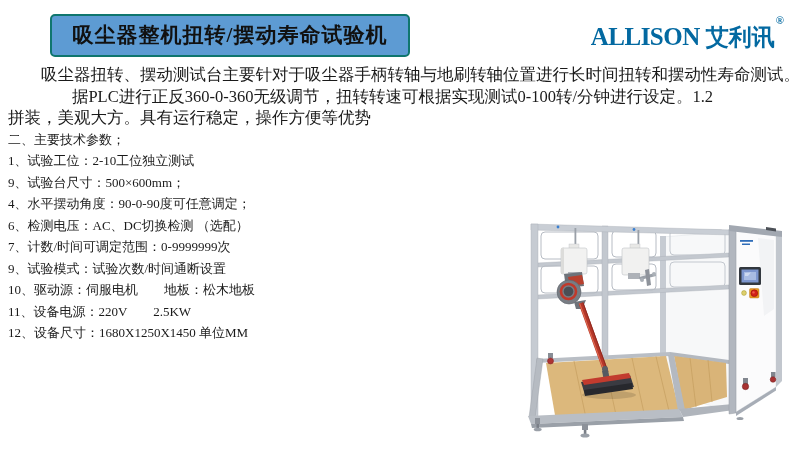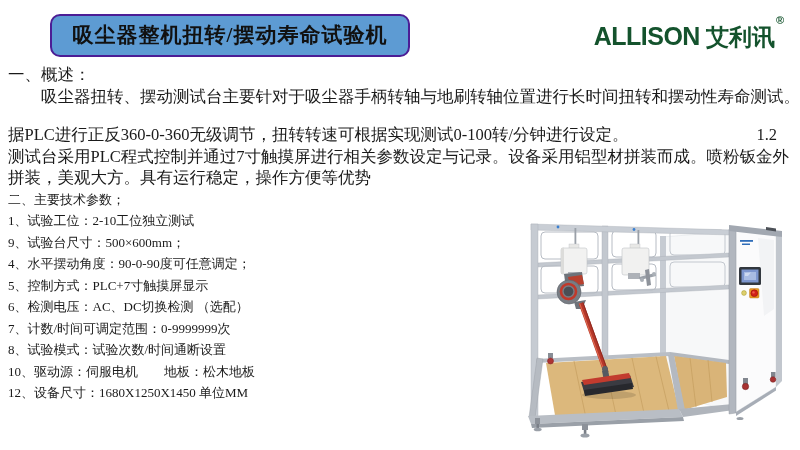--- a/index.html
+++ b/index.html
@@ -1,68 +1,66 @@
 <!DOCTYPE html>
 <html><head>
 <meta charset="utf-8">
 <style>
   html,body{margin:0;padding:0;background:#fff;}
   .page{position:relative;width:800px;height:450px;background:#fff;overflow:hidden;
         font-family:"Liberation Serif","DejaVu Serif",serif;color:#1a1a1a;}
 
   
   .title-box{position:absolute;left:50px;top:14px;width:360px;height:43px;box-sizing:border-box;
-             border:2px solid #4c1d95;border-radius:10px;background:#5d9bd3;
+             border:2px solid #0f766e;border-radius:5px;background:#5d9bd3;
              font-weight:bold;font-size:21px;line-height:38px;text-align:center;
              color:#111;letter-spacing:1px;}
   .logo{position:absolute;right:16px;top:22px;color:#1a5dab;
         font-family:"Liberation Sans","DejaVu Sans",sans-serif;font-weight:bold;white-space:nowrap;}
   .logo-en{font-size:25px;letter-spacing:-0.5px;}
   .logo-cn{font-size:23px;margin-left:6px;}
   .logo-reg{font-size:11px;vertical-align:top;position:relative;top:-8px;margin-left:1px;}
 
   
   .content{position:absolute;left:8px;top:64px;width:788px;font-size:16.5px;line-height:21.5px;
            white-space:nowrap;}
   .tline{height:21.5px;overflow:visible;}
-  .spread{display:flex;justify-content:space-between;width:769px;margin-top:17px;}
+  .spread{display:flex;justify-content:center;width:769px;}
   .spec{font-size:13px;}
 
   
   .machine{position:absolute;left:524px;top:214px;width:260px;height:232px;}
 </style>
 </head>
 <body>
 
 <div class="page">
 
   <div class="title-box" style="background: rgb(93, 155, 211);">吸尘器整机扭转/摆动寿命试验机</div>
 
-  <div class="logo" style="color: #14532d;">
+  <div class="logo" style="color: #0369a1; font-family: Liberation Serif, serif;">
     <span class="logo-en">ALLISON</span><span class="logo-cn">艾利讯</span><span class="logo-reg">®</span>
   </div>
 
   <div class="content">
-    <div class="tline">一、概述：</div>
     <div class="tline">　　吸尘器扭转、摆动测试台主要针对于吸尘器手柄转轴与地刷转轴位置进行长时间扭转和摆动性寿命测试。</div>
     <div class="tline spread">
       <span>据PLC进行正反360-0-360无级调节，扭转转速可根据实现测试0-100转/分钟进行设定。</span>
       <span>1.2</span>
     </div>
-    <div class="tline">测试台采用PLC程式控制并通过7寸触摸屏进行相关参数设定与记录。设备采用铝型材拼装而成。喷粉钣金外</div>
     <div class="tline">拼装，美观大方。具有运行稳定，操作方便等优势</div>
     <div class="tline spec">二、主要技术参数；</div>
     <div class="tline spec">1、试验工位：2-10工位独立测试</div>
     <div class="tline spec">9、试验台尺寸：500×600mm；</div>
     <div class="tline spec">4、水平摆动角度：90-0-90度可任意调定；</div>
-    <div class="tline spec">5、控制方式：PLC+7寸触摸屏显示</div>
     <div class="tline spec">6、检测电压：AC、DC切换检测 （选配）</div>
     <div class="tline spec">7、计数/时间可调定范围：0-9999999次</div>
-    <div class="tline spec">8、试验模式：试验次数/时间通断设置</div>
+    <div class="tline spec">9、试验模式：试验次数/时间通断设置</div>
     <div class="tline spec">10、驱动源：伺服电机　　地板：松木地板</div>
+    <div class="tline spec">11、设备电源：220V　　2.5KW</div>
     <div class="tline spec">12、设备尺寸：1680X1250X1450 单位MM</div>
   </div>
 
   <svg class="machine" viewBox="0 0 260 232" xmlns="http://www.w3.org/2000/svg">
 
     <g>
       <polygon points="137,23 205,18 205,197 137,177" fill="#f7f8f9" stroke="#e2e5e9" stroke-width="0.6"></polygon>
       <polygon points="136,22 142,22 142,178 136,178" fill="#c6cbd2"></polygon>
     </g>
 

